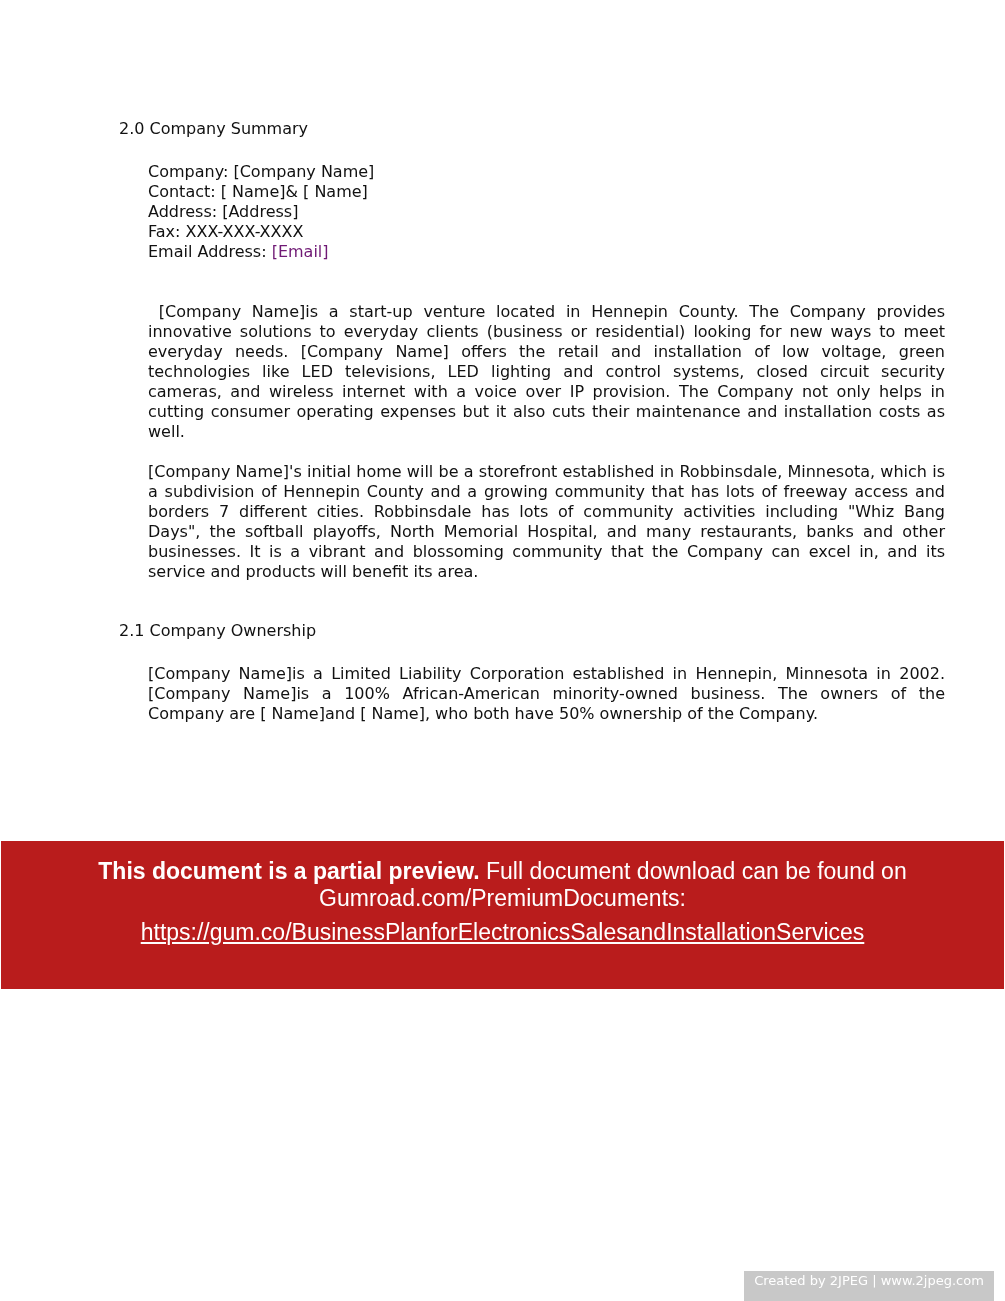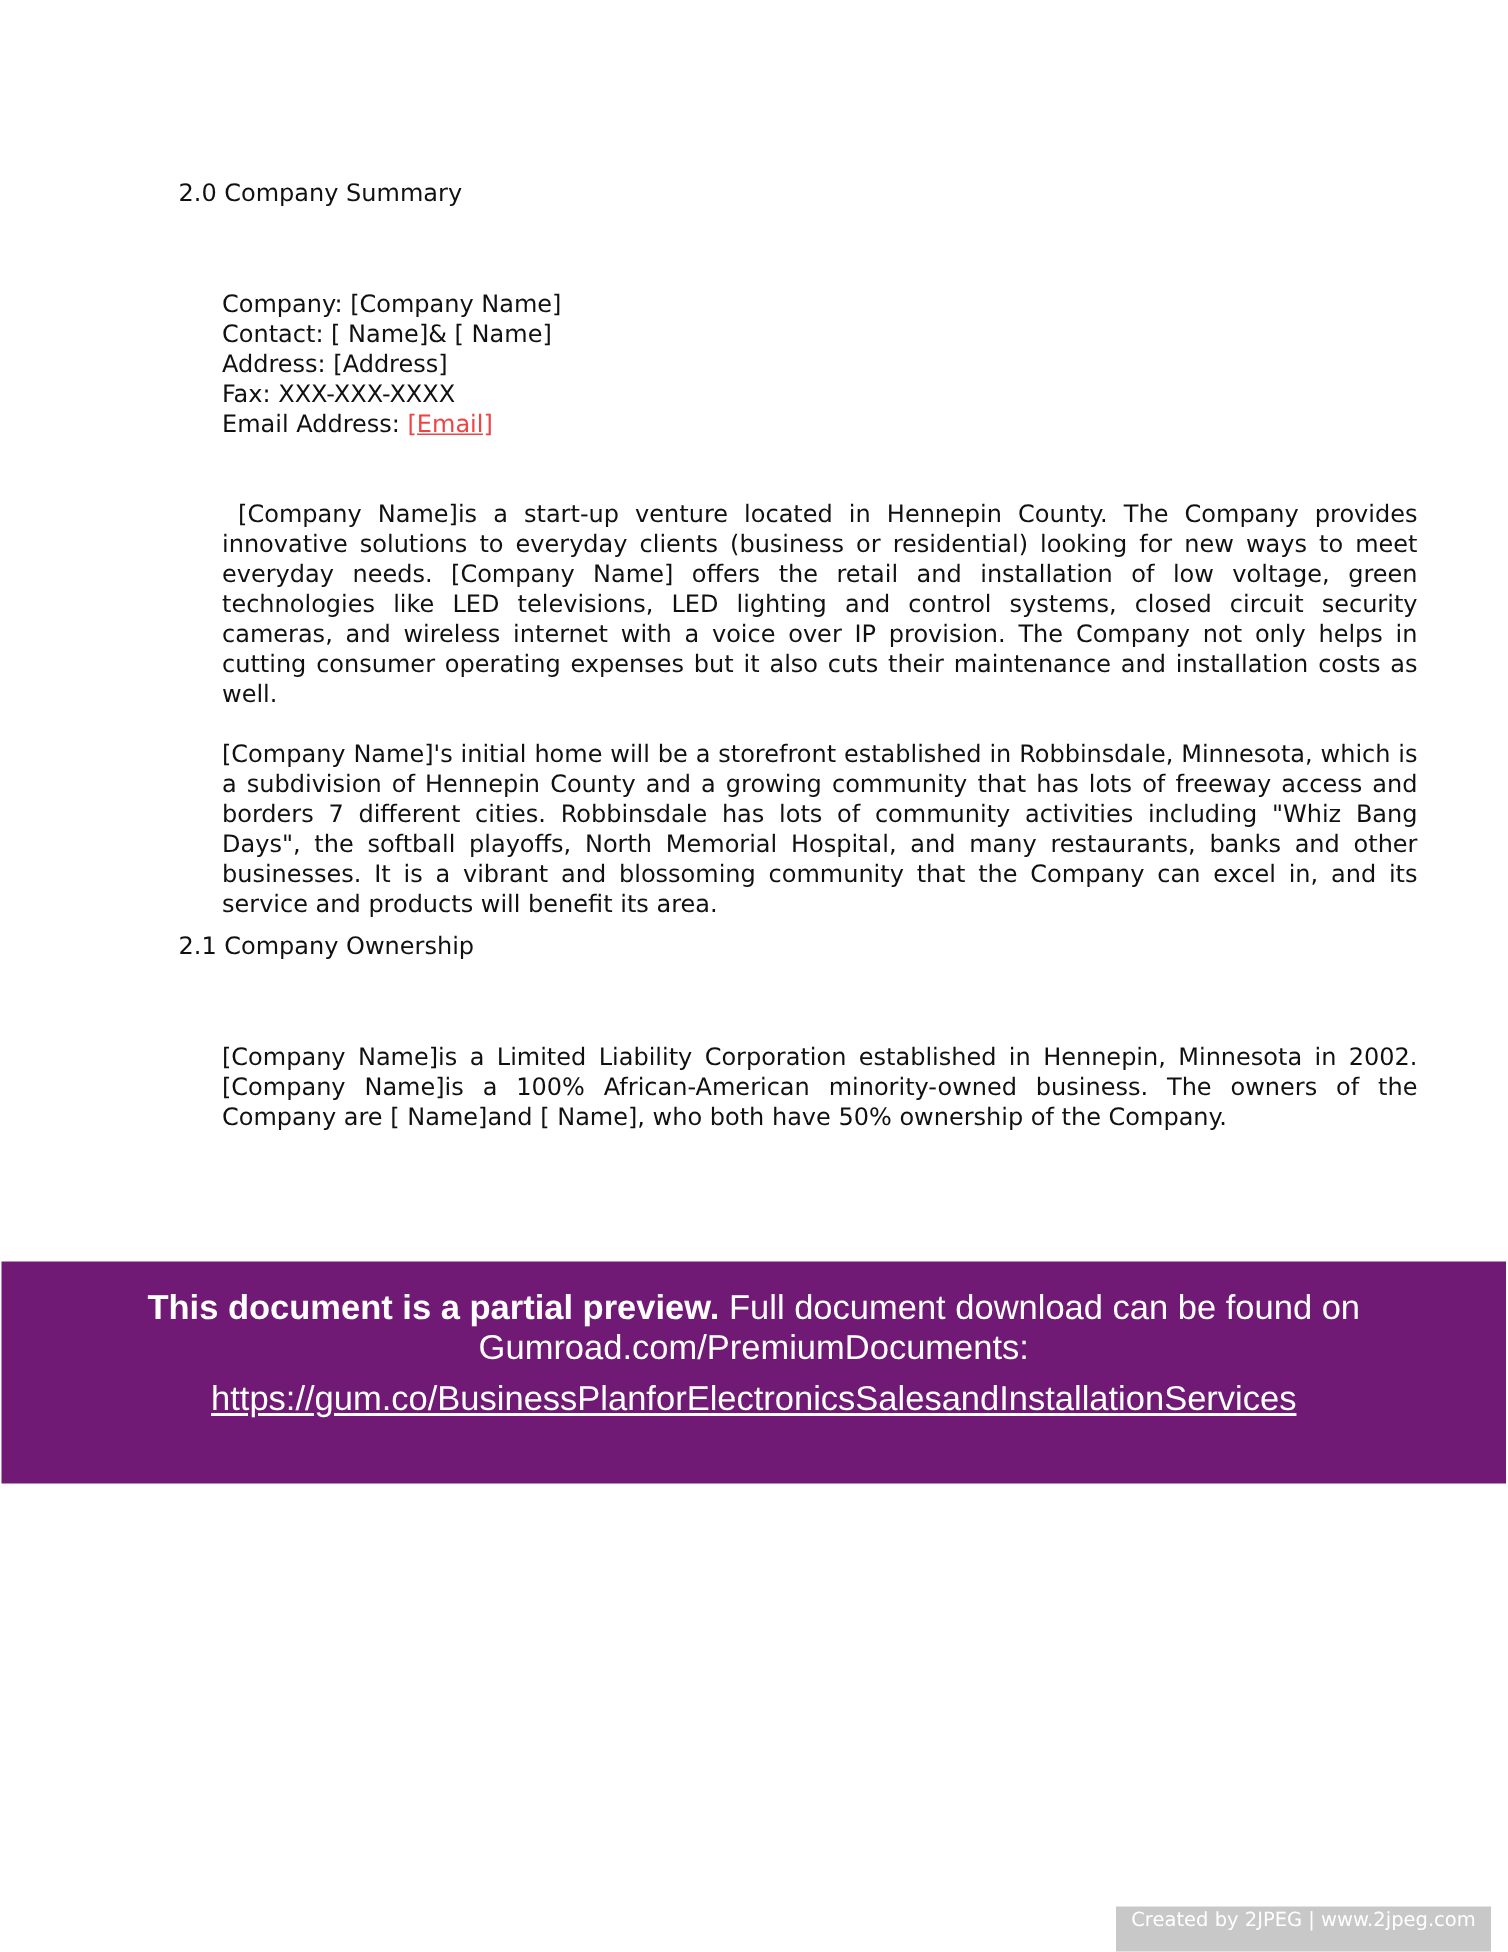--- a/index.html
+++ b/index.html
@@ -1,24 +1,24 @@
 <!DOCTYPE html>
 <html><head>
 <meta charset="utf-8">
 <style>
   html, body { margin:0; padding:0; background:#ffffff; }
   body { width:1005px; height:1301px; position:relative; overflow:hidden;
          font-family:"DejaVu Sans", sans-serif; color:#111; }
   .heading { position:absolute; left:119px; font-size:16px; line-height:20px; }
-  .block { position:absolute; left:148px; width:797px; font-size:16px; line-height:20px;margin-top:31px; }
+  .block { position:absolute; left:148px; width:797px; font-size:16px; line-height:20px; }
   .para { text-align:justify; text-align-last:left; margin:0; }
   .contact-line { white-space:nowrap; }
-  .email-link { color:#ef4444; text-decoration:underline; }
+  .email-link { color:#701a75; }
   .banner { position:absolute; left:1px; top:841px; width:1003px; height:148px;
-            background:#701a75; color:#ffffff; text-align:center;
+            background:#b91c1c; color:#ffffff; text-align:center;
             font-family:"Liberation Sans", sans-serif; }
   .banner-line1 { position:absolute; top:17px; left:0; right:0; font-size:23px; line-height:27px; }
   .banner-bold { font-weight:bold; }
   .banner-link { position:absolute; top:78px; left:0; right:0; font-size:23px; line-height:27px; }
   .banner-link span { text-decoration:underline; color:#ffffff; }
   .watermark { position:absolute; left:744px; top:1271px; width:250px; height:36px;
                background:#c8c8c8; color:#ffffff; font-size:13px; line-height:20px;
                text-align:center; font-family:"DejaVu Sans", sans-serif; }
 </style>
 </head>

